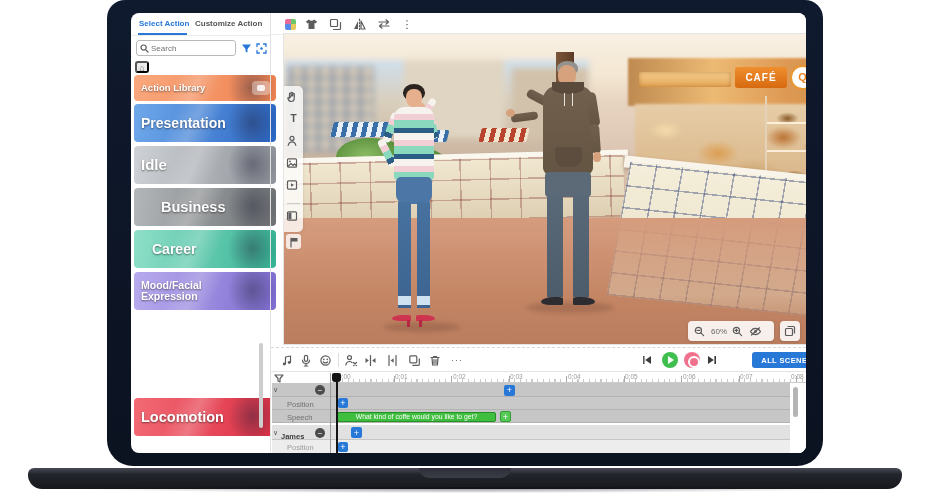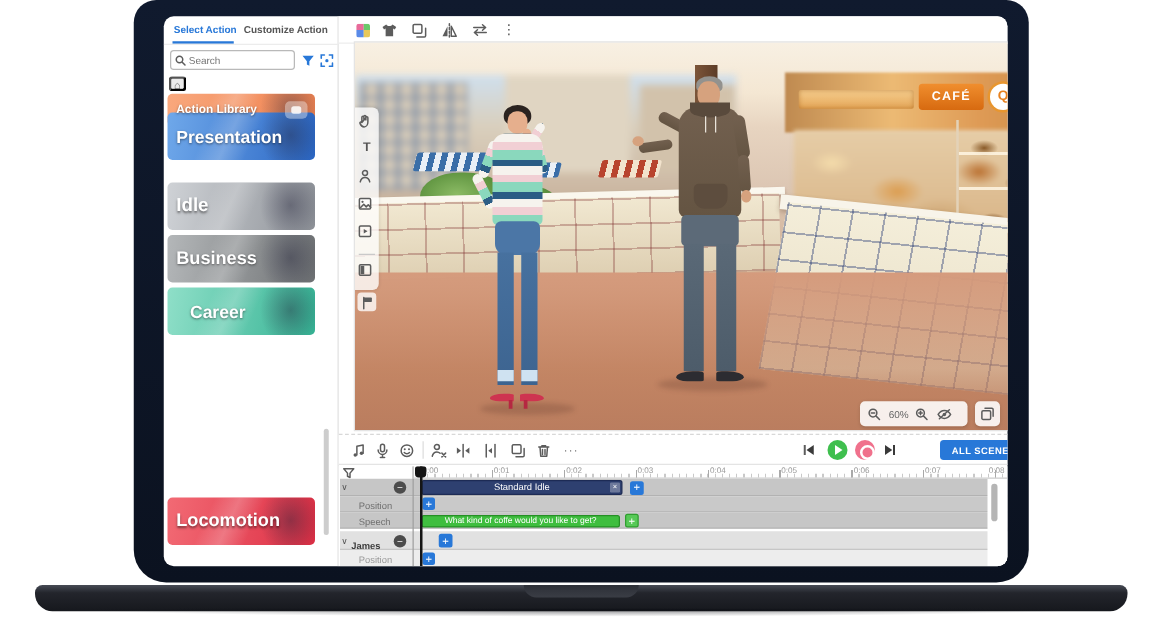--- a/index.html
+++ b/index.html
@@ -30,31 +30,31 @@
   .tabs-border { position:absolute; left:0; top:22px; width:139px; height:1px; background:#ececec; }
   .search-box { position:absolute; left:5px; top:27px; width:100px; height:16px;
                 border:1px solid #b9b9b9; border-radius:3px; background:#fff; }
   .search-box input { position:absolute; left:14px; top:1px; width:82px; height:12px; border:0; outline:0;
                 font-size:8px; color:#444; font-family:"Liberation Sans",sans-serif; }
   .search-box svg { position:absolute; left:3px; top:3px; }
   .icon-btn { position:absolute; background:none; border:0; padding:0; cursor:pointer; }
   .home-btn { position:absolute; left:4px; top:48px; width:14px; height:12px; background:#ebebeb;
               border-radius:3px; color:#555; font-size:9px; line-height:11px; text-align:center; }
 
-  .cat { position:absolute; left:3px; width:118px; border-radius:4px; overflow:hidden; cursor:pointer;
+  .cat { position:absolute; left:3px; width:142px; border-radius:4px; overflow:hidden; cursor:pointer;
          color:#fff; font-weight:bold; text-shadow:0 1px 2px rgba(0,0,0,.5); }
   .cat::before { content:""; position:absolute; inset:0;
          background:linear-gradient(115deg,transparent 28%,rgba(255,255,255,.22) 43%,transparent 58%); }
   .cat::after  { content:""; position:absolute; top:0; right:0; width:52%; height:100%;
          background:radial-gradient(34px 40px at 68% 48%,rgba(35,35,58,.42),rgba(35,35,58,0) 72%); }
   .cat span { position:relative; z-index:2; display:block; padding-left:7px; }
   .cat-0 { top:62px; height:26px; }  .cat-0 span { font-size:9.5px; line-height:26px; }
-  .cat-1 { top:77px; height:38px; }  .cat-1 span { font-size:14px;  line-height:38px; }
+  .cat-1 { top:91px; height:38px; }  .cat-1 span { font-size:14px;  line-height:38px; }
   .cat-2 { top:133px; height:38px; } .cat-2 span { font-size:15px;  line-height:38px; }
-  .cat-3 { top:175px; height:38px; } .cat-3 span { font-size:14.5px;line-height:38px; }
+  .cat-3 { top:175px; height:38px;padding-left:20px; } .cat-3 span { font-size:14.5px;line-height:38px; }
   .cat-4 { top:217px; height:38px; } .cat-4 span { font-size:14px;  line-height:38px; padding-left:18px; }
   .cat-5 { top:259px; height:38px; } .cat-5 span { font-size:10.5px;line-height:11px; padding-top:8px; width:70px; }
   .cat-6 { top:301px; height:38px; } .cat-6 span { font-size:19px;  line-height:38px; padding-left:14px; }
   .cat-7 { top:343px; height:38px; } .cat-7 span { font-size:12.5px;line-height:38px; }
   .cat-8 { top:385px; height:38px; } .cat-8 span { font-size:14.5px;line-height:38px; }
   .al-icon { position:absolute; right:6px; top:6px; width:18px; height:14px; z-index:3;
              background:rgba(255,255,255,.38); border-radius:4px; }
   .al-icon::after { content:""; position:absolute; left:5px; top:4px; width:8px; height:6px;
              background:rgba(255,255,255,.85); border-radius:2px; }
   .panel-scroll { position:absolute; left:128px; top:330px; width:4px; height:85px;
@@ -300,20 +300,23 @@
       </div>
     <div class="cat cat-2" style="background: linear-gradient(100deg, rgb(207, 210, 214), rgb(142, 146, 152));">
         <span>Idle</span>
       </div>
     <div class="cat cat-3" style="background: linear-gradient(100deg, rgb(180, 183, 185), rgb(110, 113, 115));">
         <span>Business</span>
       </div>
     <div class="cat cat-4" style="background: linear-gradient(100deg, rgb(143, 223, 200), rgb(53, 179, 148));">
         <span>Career</span>
       </div>
+    <div class="cat cat-5" style="background: linear-gradient(100deg, rgb(185, 171, 238), rgb(126, 108, 208));">
+        <span>Mood/Facial Expression</span>
+      </div>
     <div class="cat cat-8" style="background: linear-gradient(100deg, rgb(242, 106, 116), rgb(221, 46, 68));">
         <span>Locomotion</span>
       </div>
     <div class="panel-scroll"></div>
     <div class="panel-divider"></div>
 
     <div class="vp-toolbar">
       <button class="icon-btn" style="left:12px;">
         <span class="palette">
           <i style="background:#e86a9a"></i>
@@ -615,24 +618,20 @@
         <span class="rtick" style="left:64px;">0:01</span>
         <span class="rtick" style="left:122px;">0:02</span>
         <span class="rtick" style="left:179px;">0:03</span>
         <span class="rtick" style="left:237px;">0:04</span>
         <span class="rtick" style="left:294px;">0:05</span>
         <span class="rtick" style="left:352px;">0:06</span>
         <span class="rtick" style="left:409px;">0:07</span>
         <span class="rtick" style="left:460px;">0:08</span>
       </div>
 
-      <div class="clip clip-idle">
-        <span>Standard Idle</span>
-        <span class="clip-x">×</span>
-      </div>
       <button class="mini-plus" style="left:233px;top:11.5px;">+</button>
       <button class="mini-plus" style="left:67px;top:25px;width:10px;height:10px;line-height:9px;">+</button>
       <div class="clip clip-speech">
         <span>What kind of coffe would you like to get?</span>
       </div>
       <button class="mini-plus green" style="left:229px;top:38px;">+</button>
       <button class="mini-plus" style="left:80px;top:54px;">+</button>
       <button class="mini-plus" style="left:67px;top:69px;width:10px;height:10px;line-height:9px;">+</button>
 
       <div class="playhead-line"></div>

